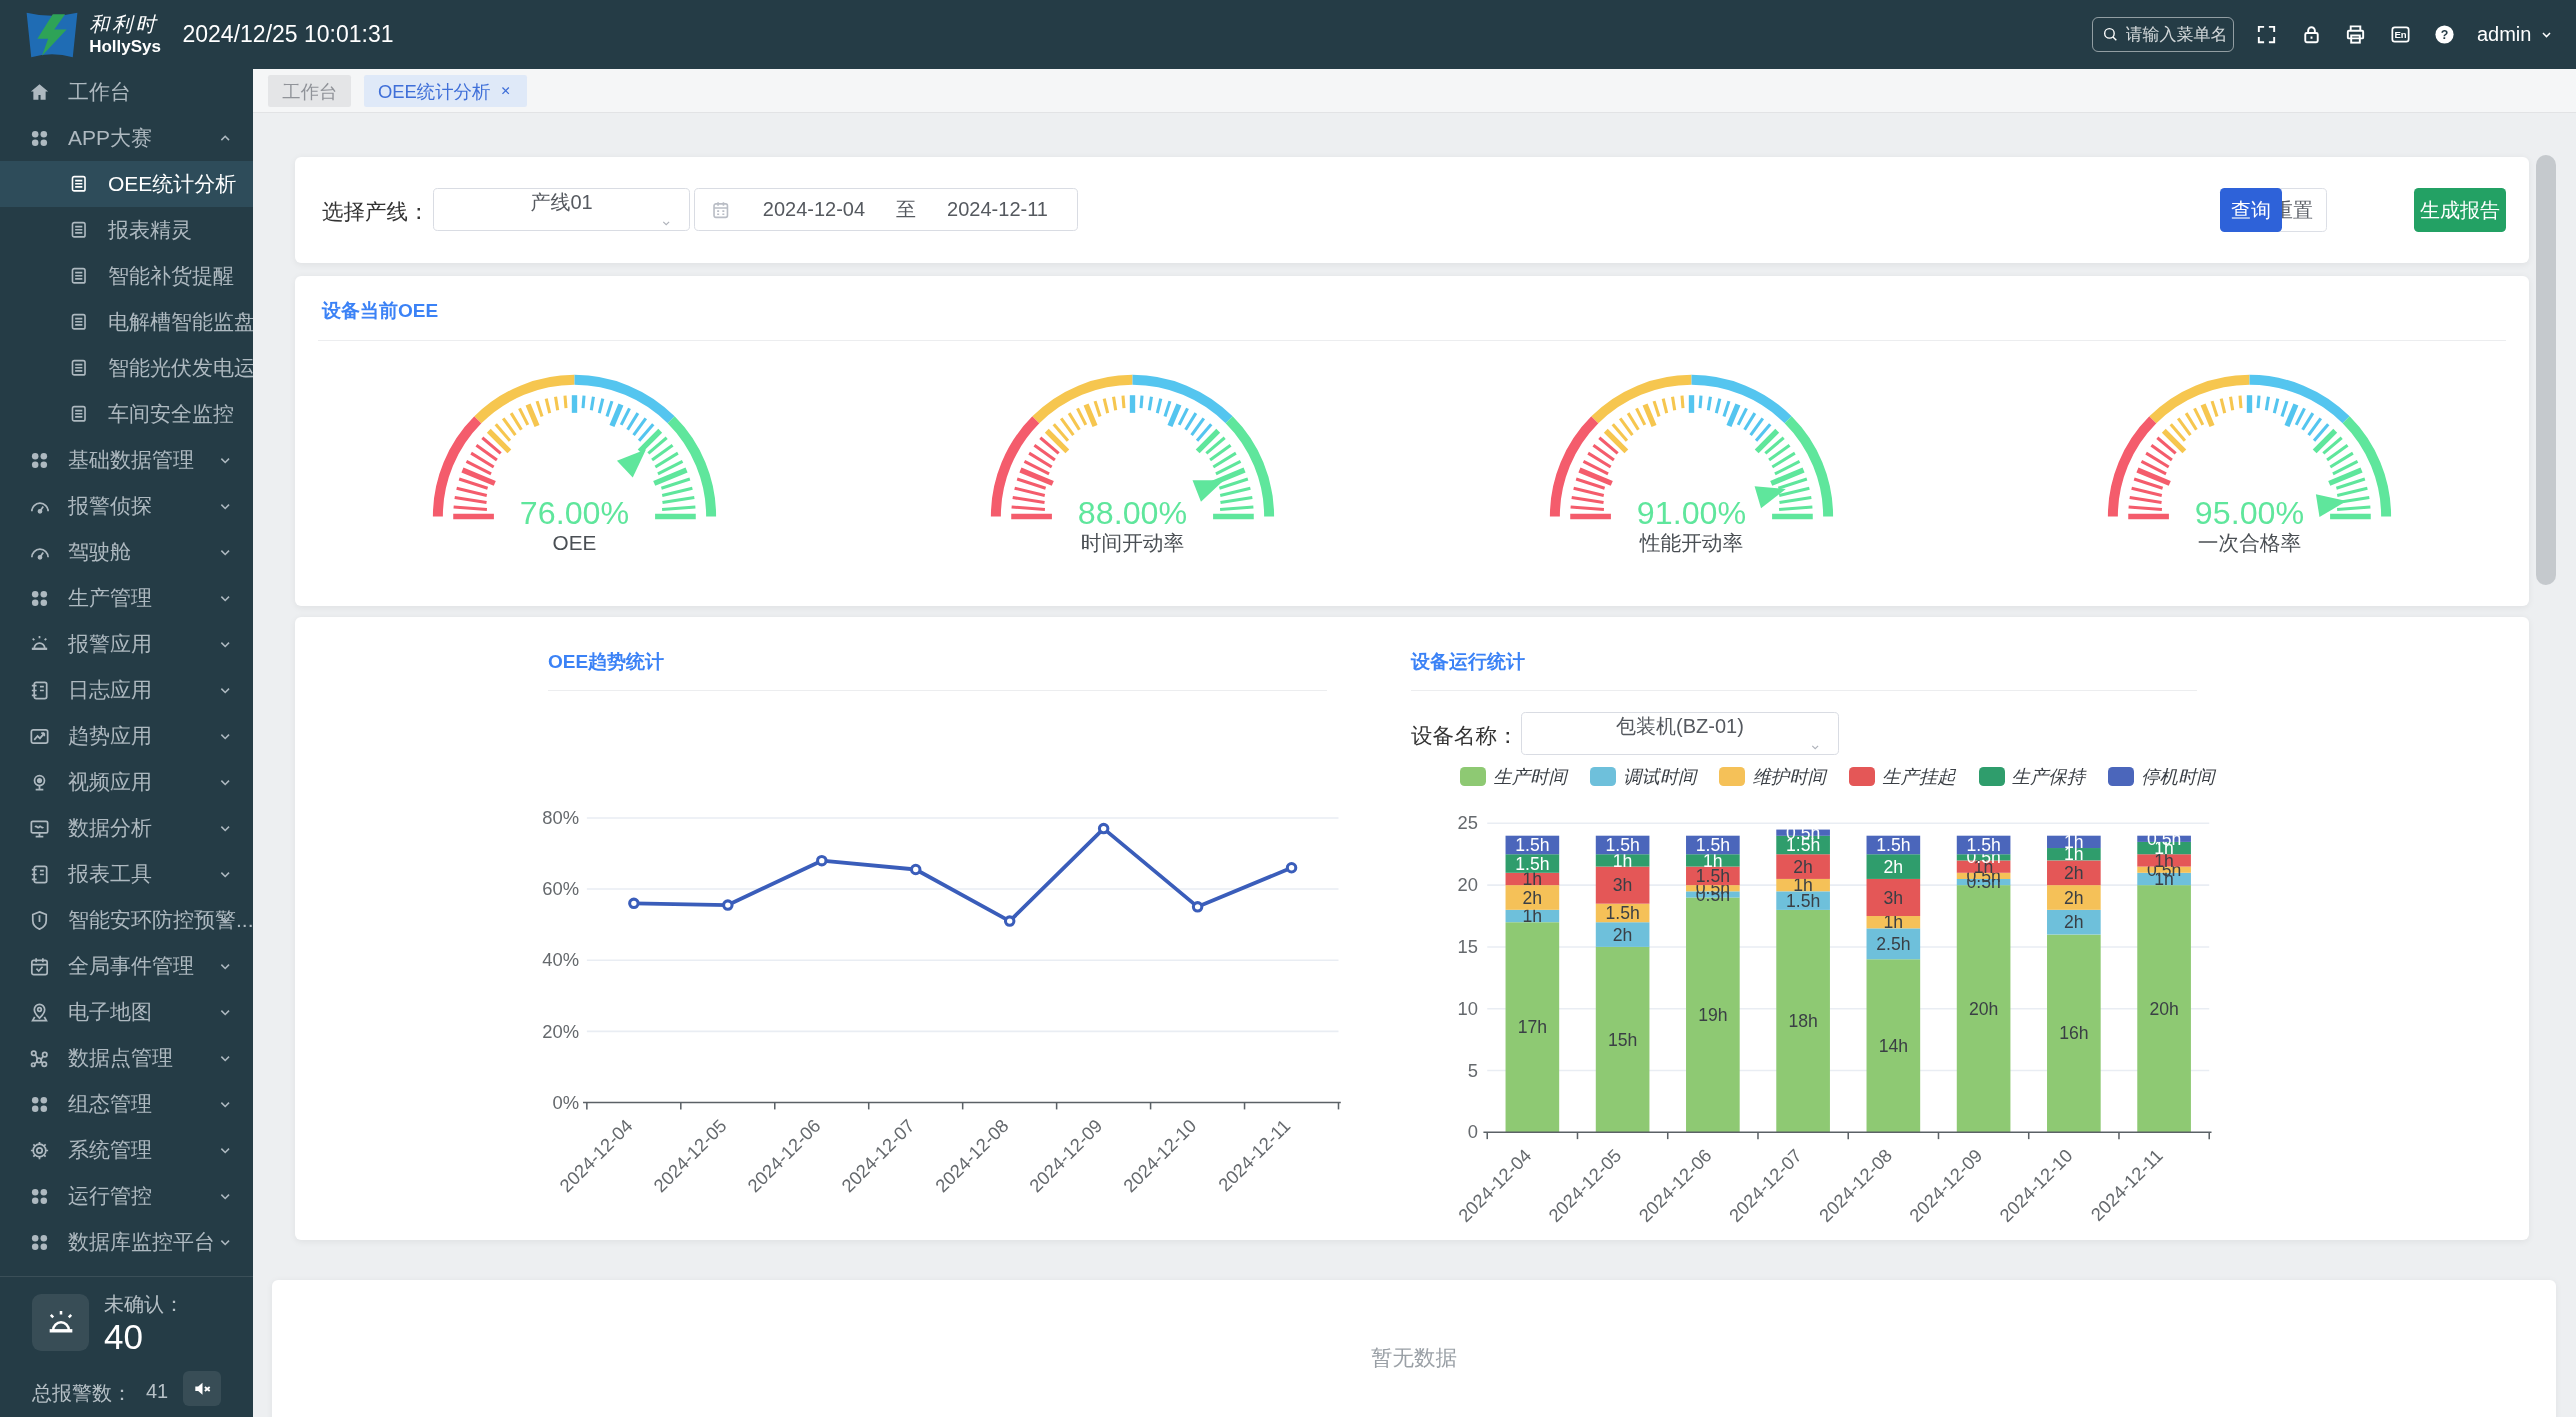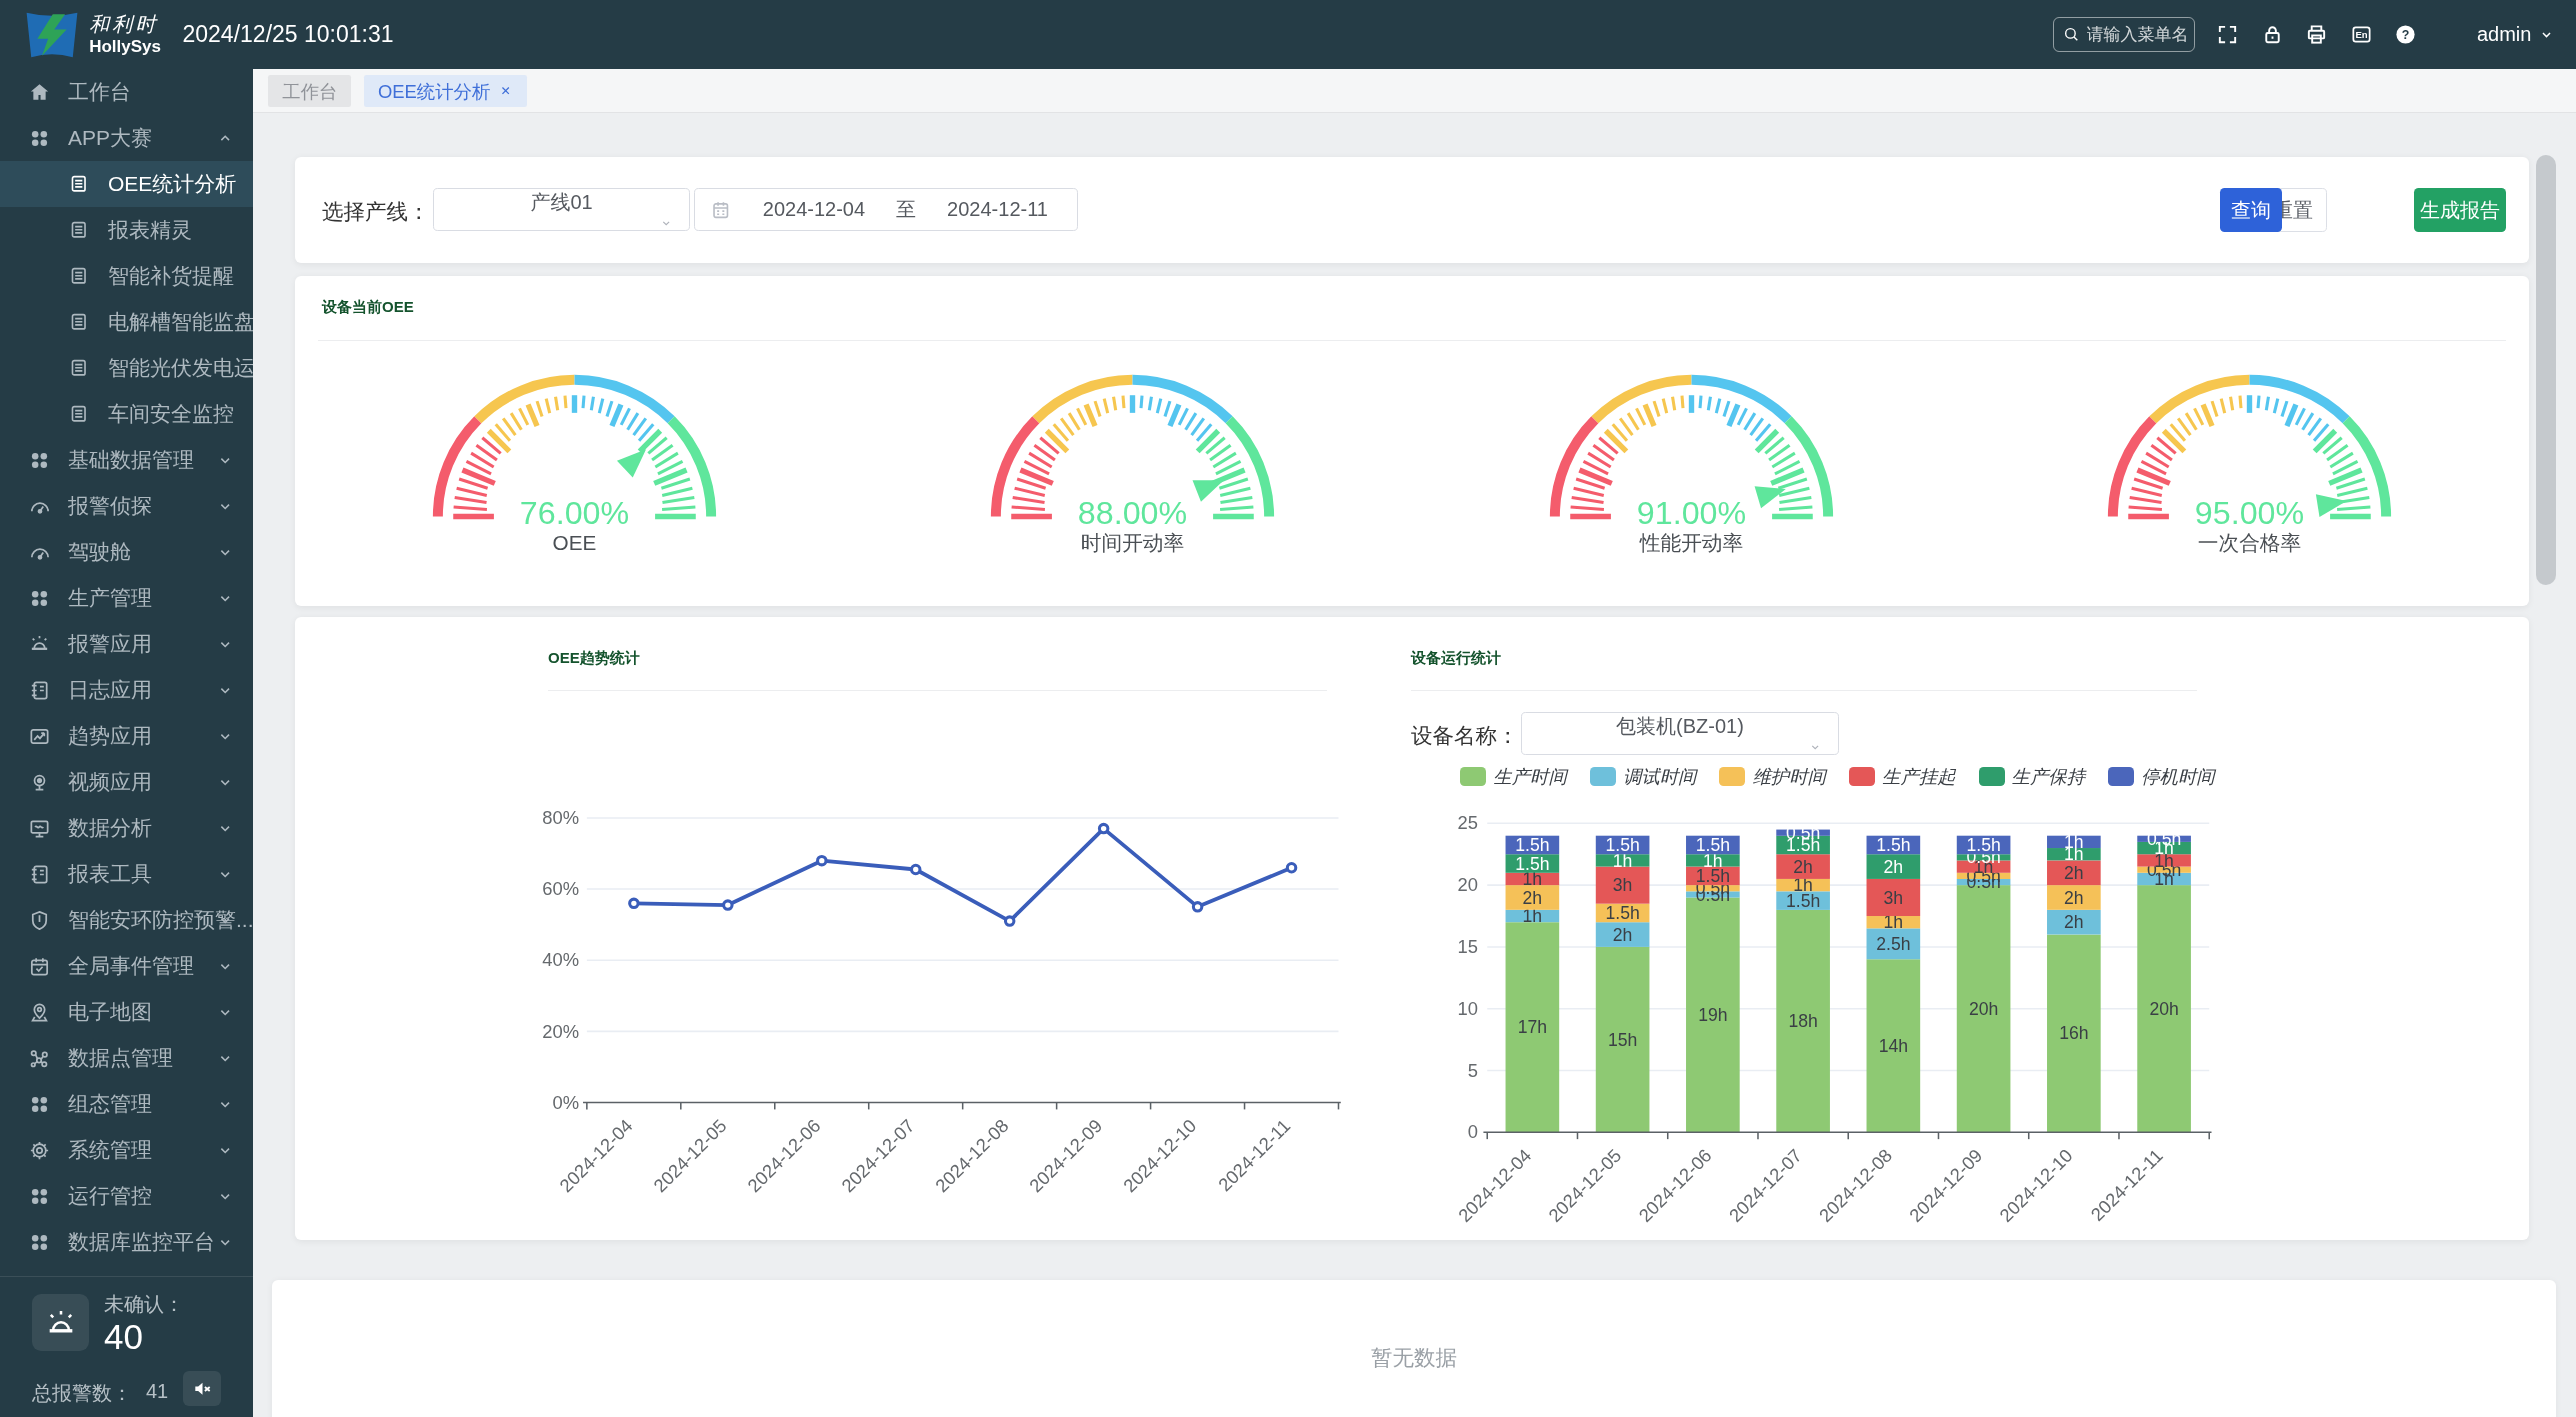--- a/index.html
+++ b/index.html
@@ -14,21 +14,21 @@
   .logo-en { font-weight:bold; font-size:17px; line-height:1; margin-top:3.1px; }
   .hdr-datetime { margin-left:21.5px; font-size:23px; }
   .hdr-title { position:absolute; left:0; right:0; text-align:center; font-size:24.5px; font-weight:500; pointer-events:none; }
   .hdr-right { position:absolute; right:21.5px; top:0; height:69px; display:flex; align-items:center; gap:20px; }
   .hdr-search { display:flex; align-items:center; gap:6.1px; width:142px; height:35px;
     border:0.8px solid rgba(255,255,255,.5); border-radius:6.1px; padding:0 7.7px; color:rgba(255,255,255,.85); }
   .hdr-search input { background:transparent; border:none; outline:none; color:#fff; font-size:17px; width:100px;
     font-family:inherit; }
   .hdr-search input::placeholder { color:rgba(255,255,255,.8); }
   .hdr-ico { width:24.5px; height:24.5px; color:#fff; display:flex; align-items:center; justify-content:center; }
-  .hdr-user { font-size:20px; display:flex; align-items:center; gap:6.1px;margin-left:39px; }
+  .hdr-user { font-size:20px; display:flex; align-items:center; gap:6.1px; }
   svg.ic { display:block; }
 
   
   .sidebar { position:absolute; left:0; top:69px; width:253px; height:1349px; background:#253c46; z-index:20; }
   .menu { position:absolute; left:0; top:0; width:253px; }
   .menu-item { height:46px; display:flex; align-items:center; color:#aeb9c0; font-size:21px; cursor:pointer; position:relative; }
   .menu-item .mi-ico { width:23px; height:23px; margin-left:28px; margin-right:17px; flex:0 0 auto; }
   .menu-item.sub .mi-ico { margin-left:68px; }
   .menu-item .mi-label { white-space:nowrap; overflow:hidden; }
   .menu-item .mi-chev { position:absolute; right:18.4px; width:18.4px; height:18.4px; }
@@ -45,21 +45,21 @@
   
   .main { position:absolute; left:253px; top:69px; width:2323px; height:1349px; background:#edeff1; overflow:hidden; }
   .tabbar { position:absolute; left:0; top:0; width:100%; height:44px; background:#f5f6f7; border-bottom:0.8px solid #e2e3e5; }
   .tab { position:absolute; top:6.1px; height:32px; display:flex; align-items:center; padding:0 14px; font-size:18.4px;
     border-radius:2.3px; cursor:pointer; gap:7.7px; }
   .tab.inactive { background:#e4e5e7; color:#909399; }
   .tab.active { background:#dfe9f8; color:#3f6fd8; }
   .tab .tclose { width:15.3px; height:15.3px; }
 
   .card { position:absolute; background:#fff; border-radius:6.1px; box-shadow:0 1.5px 7.7px rgba(0,0,0,.06); }
-  .card-title { position:absolute; font-size:15px; font-weight:bold; color:#14532d; }
+  .card-title { position:absolute; font-size:19px; font-weight:bold; color:#3b82f6; }
   .hdiv { position:absolute; height:0.8px; background:#ecedef; }
 
   
   .f-label { position:absolute; font-size:21.5px; color:#333; font-weight:500; top:40px; }
   .select-box { position:absolute; height:43px; border:0.8px solid #d9dce3; border-radius:4.6px; background:#fff;
     display:flex; align-items:center; font-size:20px; color:#55595f; padding:0 14px; cursor:pointer;flex-direction:column; }
   .select-box .chev { margin-left:auto; color:#aeb2ba; width:18.4px; height:18.4px; }
   .date-box { position:absolute; height:43px; border:0.8px solid #d9dce3; border-radius:4.6px; background:#fff;
     display:flex; align-items:center; font-size:20px; color:#55595f; padding:0 15.3px; gap:31px; cursor:pointer; }
   .date-box .cal { color:#b9bdc5; width:21.5px; height:21.5px; }

